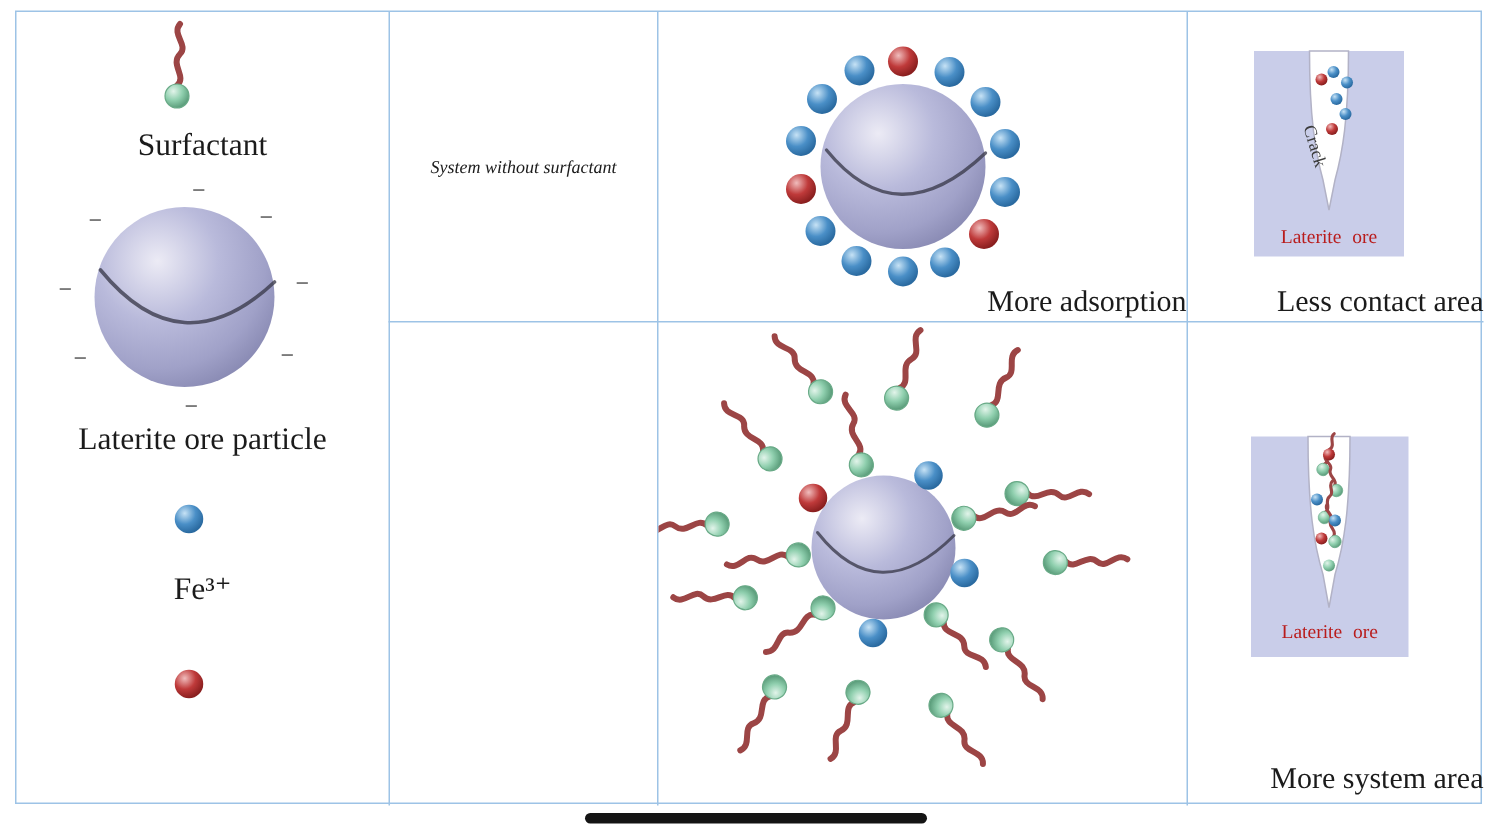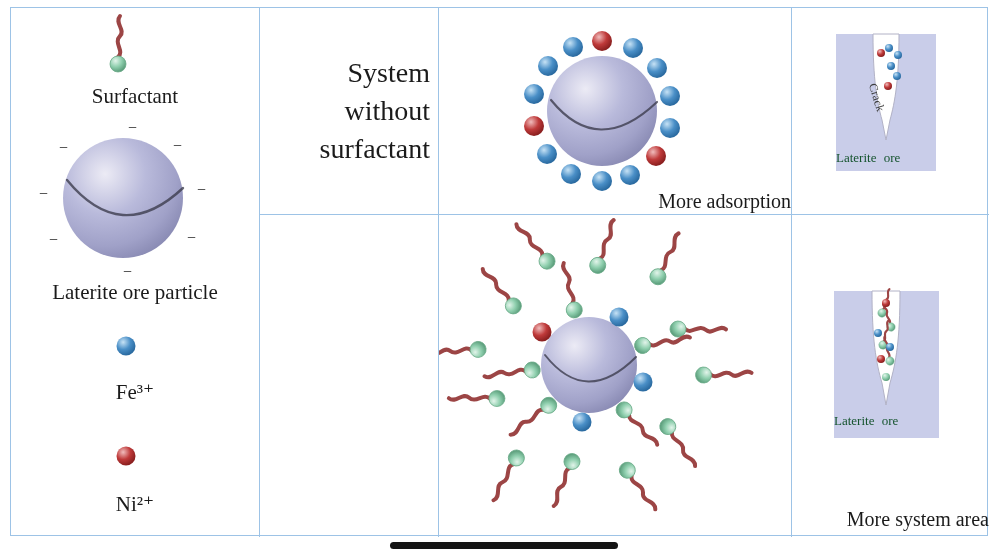--- a/index.html
+++ b/index.html
@@ -18,23 +18,23 @@
   .cell { position:absolute; box-sizing:border-box; }
   .cell-legend { left:0; top:0; width:248px; height:529px; }
   .cell-sys1 { left:249px; top:0; width:178px; height:206px; display:flex; align-items:center; justify-content:center; }
   .cell-ads1 { left:428px; top:0; width:352px; height:206px; }
   .cell-crack1 { left:781px; top:0; width:197px; height:206px; }
   .cell-sys2 { left:249px; top:207px; width:178px; height:322px; display:flex; align-items:center; justify-content:center; }
   .cell-ads2 { left:428px; top:207px; width:352px; height:322px; }
   .cell-crack2 { left:781px; top:207px; width:197px; height:322px; }
   .lbl { position:absolute; left:0; width:100%; text-align:center; font-size:21px; }
   .caption { position:absolute; left:0; width:100%; text-align:right; font-size:20px; }
-  .sys-label { font-size:28px; text-align:right; line-height:1.35; padding:0 8px; }
+  .sys-label { font-size:12px; text-align:right; line-height:1.35; padding:0 8px;font-style:italic; }
   .minus { position:absolute; font-size:16px; color:#2e2e2e; line-height:1; }
-  .ore-label { position:absolute; text-align:left; font-size:13px; color:#14532d; word-spacing:4px; }
+  .ore-label { position:absolute; text-align:center; font-size:13px; color:#b91c1c; word-spacing:4px; }
   .crack-word { position:absolute; font-size:12px; color:#3c3c3c; transform:rotate(73deg); transform-origin:center; }
   svg.panel { position:absolute; left:0; top:0; }
   .bottom-bar { position:absolute; left:390px; top:542px; width:228px; height:7px;
                 background:#141414; border-radius:3.5px; }
 </style>
 </head>
 <body>
 
 <svg width="0" height="0" style="position:absolute" aria-hidden="true">
   <defs>
@@ -86,21 +86,20 @@
       <div class="minus" style="left:186px; top:174px;">−</div>
       <div class="minus" style="left:176px; top:222px;">−</div>
       <div class="minus" style="left:112px; top:256px;">−</div>
       <div class="minus" style="left:38px; top:224px;">−</div>
       <div class="minus" style="left:28px; top:178px;">−</div>
       <div class="minus" style="left:48px; top:132px;">−</div>
 
       <div class="lbl" style="top:76px;">Surfactant</div>
       <div class="lbl" style="top:372px;">Fe³⁺</div>
       <div class="lbl" style="top:272px;">Laterite ore particle</div>
-      <div class="lbl" style="top:484px;">Ni²⁺</div>
     </div>
 
     <div class="cell cell-sys1">
       <div class="sys-label">System without surfactant</div>
     </div>
 
     <div class="cell cell-ads1">
       <svg class="panel" width="352" height="206">
         <circle cx="163" cy="103" r="55" fill="url(#gLav)"></circle>
         <path d="M112,92 Q159,150 218,94" fill="none" stroke="#3a3a4a" stroke-width="2.2" stroke-linecap="round" opacity="0.78"></path>
@@ -130,20 +129,21 @@
         </g>
         <circle cx="97" cy="40" r="4" fill="url(#gBlue)"></circle>
         <circle cx="106" cy="47" r="4" fill="url(#gBlue)"></circle>
         <circle cx="99" cy="58" r="4" fill="url(#gBlue)"></circle>
         <circle cx="105" cy="68" r="4" fill="url(#gBlue)"></circle>
         <circle cx="89" cy="45" r="4" fill="url(#gRed)"></circle>
         <circle cx="96" cy="78" r="4" fill="url(#gRed)"></circle>
       </svg>
       <div class="crack-word" style="left:70px; top:82px;">Crack</div>
       <div class="ore-label" style="left:44px; width:100px; top:142px;">Laterite ore</div>
+      <div class="caption" style="top:182px;">Less contact area</div>
     </div>
 
 
     <div class="cell cell-ads2">
       <svg class="panel" width="352" height="322">
 
         <use href="#mol" transform="translate(150,150) rotate(5)   translate(0,-100) rotate(12)"></use>
         <use href="#mol" transform="translate(150,150) rotate(38)  translate(0,-112) rotate(-15)"></use>
         <use href="#mol" transform="translate(150,150) rotate(68)  translate(0,-96)  rotate(20)"></use>
         <use href="#mol" transform="translate(150,150) rotate(95)  translate(0,-115) rotate(-10)"></use>

